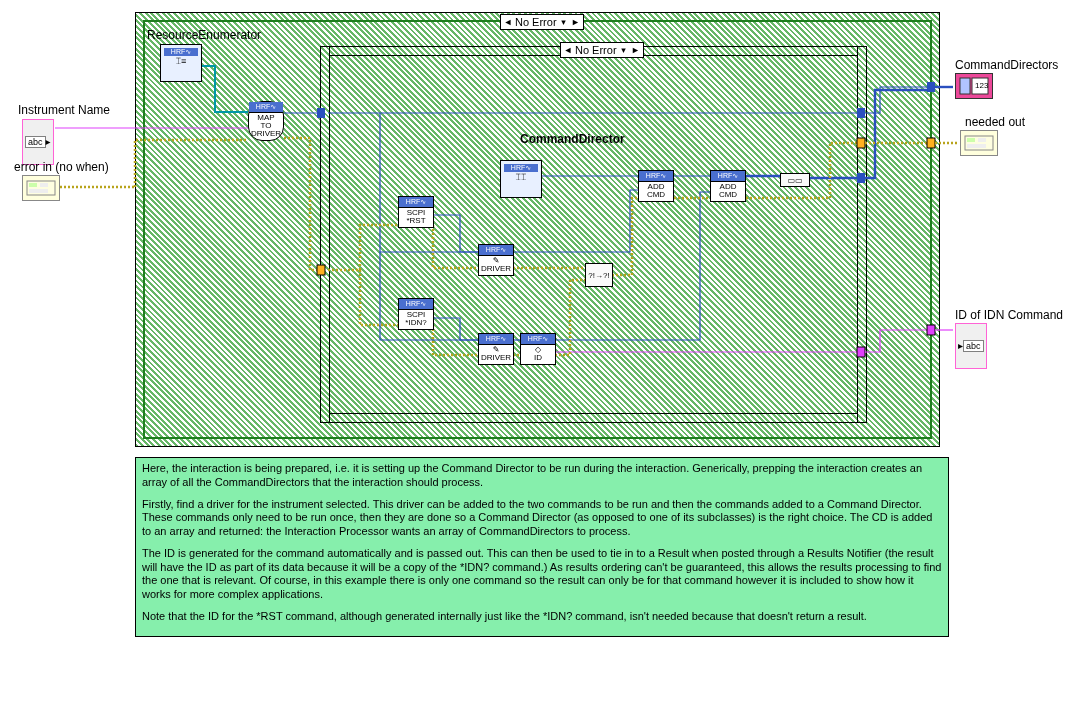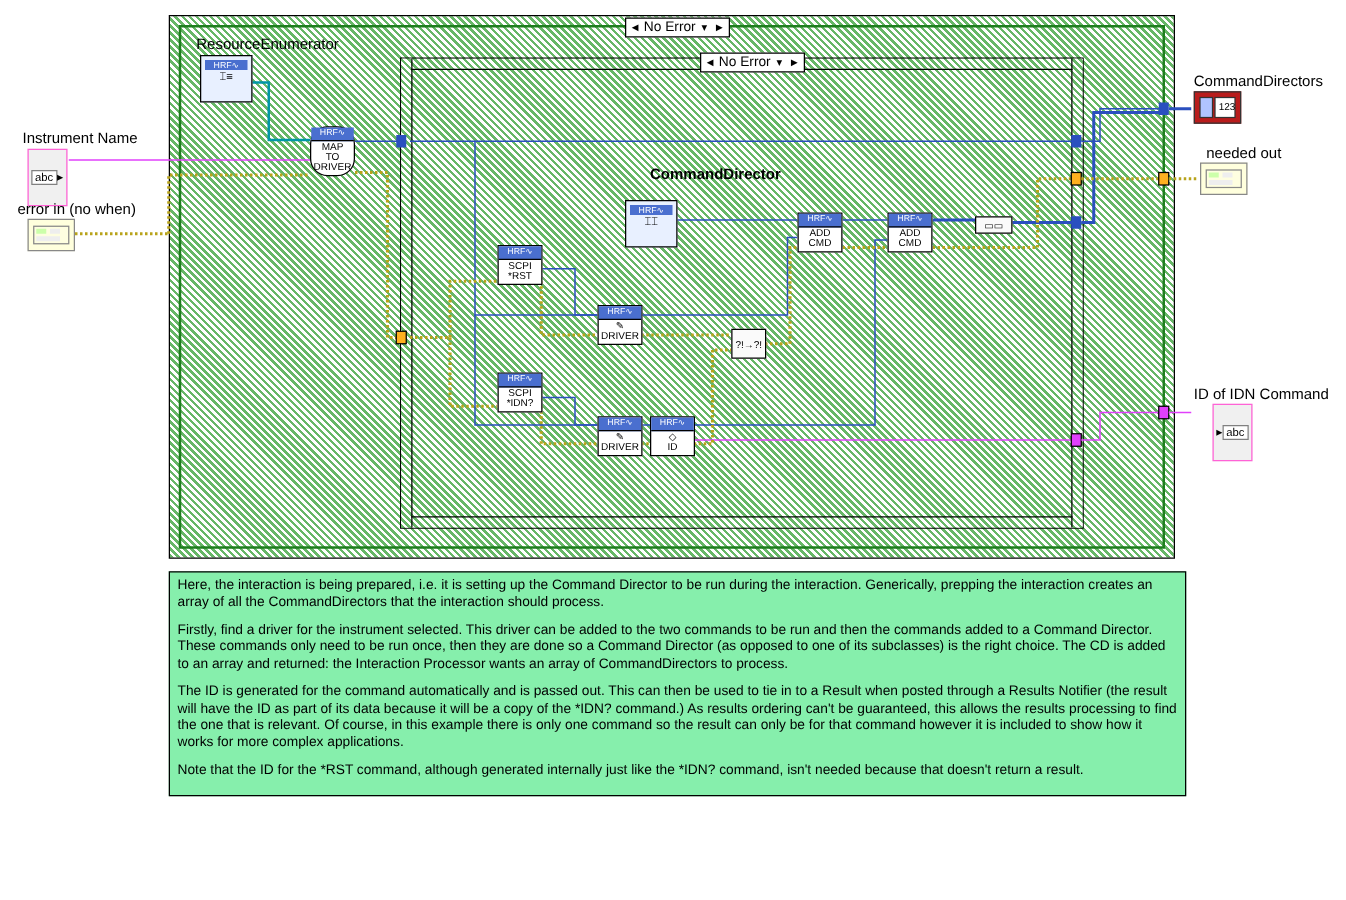--- a/index.html
+++ b/index.html
@@ -89,21 +89,21 @@
   <div class="label" style="left:14px; top:160px;">error in (no when)</div>
   <div class="arrout" style="left:22px; top:175px; background:#ffd; border-color:#888;">
     <svg width="30" height="16">
         <rect x="1" y="1" width="28" height="14" fill="#fefee0" stroke="#888"></rect>
         <rect x="3" y="3" width="8" height="4" fill="#cfa"></rect>
         <rect x="14" y="3" width="8" height="4" fill="#eee"></rect>
         <rect x="3" y="9" width="19" height="4" fill="#eee"></rect>
       </svg>
   </div>
 
-  <div class="label" style="left:157px; top:28px;">ResourceEnumerator</div>
+  <div class="label" style="left:147px; top:28px;">ResourceEnumerator</div>
   <div class="lv-obj" style="left:160px; top:44px; width:34px; height:30px; background:#e8f0ff;">
     <div style="background:#4a6fcf;color:#fff;font-size:7px;text-align:center;">HRF∿</div>
     <div style="font-size:9px;text-align:center;">⌶≡</div>
   </div>
 
   <div class="vi" style="left:248px; top:101px;border-radius:14px;">
     <div class="banner">HRF∿</div>
     <div class="body">
       <div>MAP</div>
       <div>TO</div>
@@ -170,40 +170,40 @@
     <div class="banner">HRF∿</div>
     <div class="body">
         <div>ADD</div>
         <div>CMD</div>
       </div>
   </div>
 
   <div class="tall-node" style="left:780px; top:173px; width:28px; height:12px; font-size:8px;">▭▭</div>
 
   <div class="label" style="left:955px; top:58px;">CommandDirectors</div>
-  <div class="arrout" style="left:955px; top:73px; border-color:#333; background:#b91c1c;">
+  <div class="arrout" style="left:955px; top:73px; border-color:#333; background:#ec4899;">
     <svg width="30" height="18">
         <rect x="1" y="1" width="10" height="16" fill="#b0c4ff" stroke="#333"></rect>
         <rect x="13" y="1" width="16" height="16" fill="#fff" stroke="#333"></rect>
         <text x="16" y="11" font-size="8">123</text>
       </svg>
   </div>
 
   <div class="label" style="left:965px; top:115px;">needed out</div>
   <div class="arrout" style="left:960px; top:130px; background:#ffd; border-color:#888;">
     <svg width="30" height="16">
         <rect x="1" y="1" width="28" height="14" fill="#fefee0" stroke="#888"></rect>
         <rect x="3" y="3" width="8" height="4" fill="#cfa"></rect>
         <rect x="14" y="3" width="8" height="4" fill="#eee"></rect>
         <rect x="3" y="9" width="19" height="4" fill="#eee"></rect>
       </svg>
   </div>
 
   <div class="label" style="left:955px; top:308px;">ID of IDN Command</div>
-  <div class="term" style="left:955px; top:323px;margin-left:15px;">
+  <div class="term" style="left:955px; top:323px;">
     <span style="font-size:10px;">▸</span><span class="inner">abc</span>
   </div>
 
   <svg class="wires">
 
     <path class="w-pink" d="M55 128 H 248"></path>
 
     <path class="w-err" d="M60 187 H 135"></path>
     <path class="w-err" d="M135 187 V 140 H 248"></path>
 

